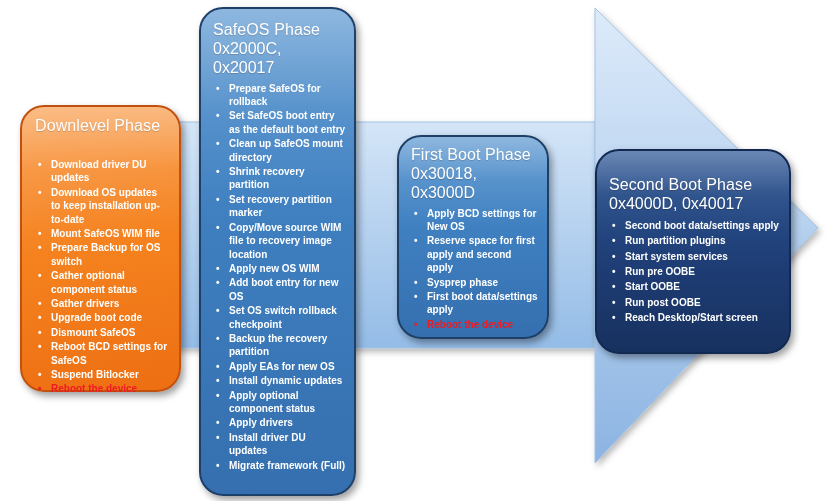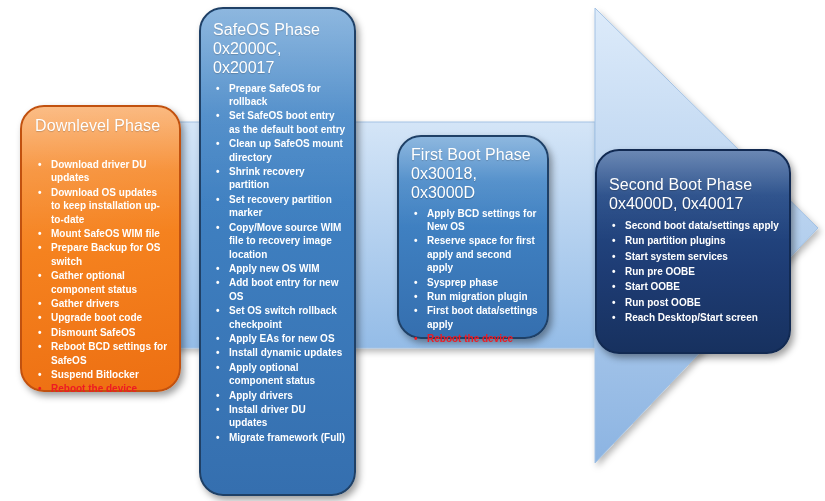--- a/index.html
+++ b/index.html
@@ -110,37 +110,37 @@
     <ul class="steps">
         <li>Prepare SafeOS for rollback</li>
         <li>Set SafeOS boot entry as the default boot entry</li>
         <li>Clean up SafeOS mount directory</li>
         <li>Shrink recovery partition</li>
         <li>Set recovery partition marker</li>
         <li>Copy/Move source WIM file to recovery image location</li>
         <li>Apply new OS WIM</li>
         <li>Add boot entry for new OS</li>
         <li>Set OS switch rollback checkpoint</li>
+        <li>Backup the recovery partition</li>
         <li>Apply EAs for new OS</li>
         <li>Install dynamic updates</li>
         <li>Apply optional component status</li>
         <li>Apply drivers</li>
         <li>Install driver DU updates</li>
         <li>Migrate framework (Full)</li>
       </ul>
   </section>
 
   <section class="phase-box box-firstboot">
     <h2 class="phase-title">First Boot Phase</h2>
     <p class="phase-subtitle">0x30018, 0x3000D</p>
     <ul class="steps">
         <li>Apply BCD settings for New OS</li>
         <li>Reserve space for first apply and second apply</li>
         <li>Sysprep phase</li>
-        <li>Run migration plugin</li>
         <li>First boot data/settings apply</li>
         <li class="red">Reboot the device</li>
       </ul>
   </section>
 
   <section class="phase-box box-secondboot">
     <h2 class="phase-title">Second Boot Phase</h2>
     <p class="phase-subtitle">0x4000D, 0x40017</p>
     <ul class="steps">
         <li>Second boot data/settings apply</li>

